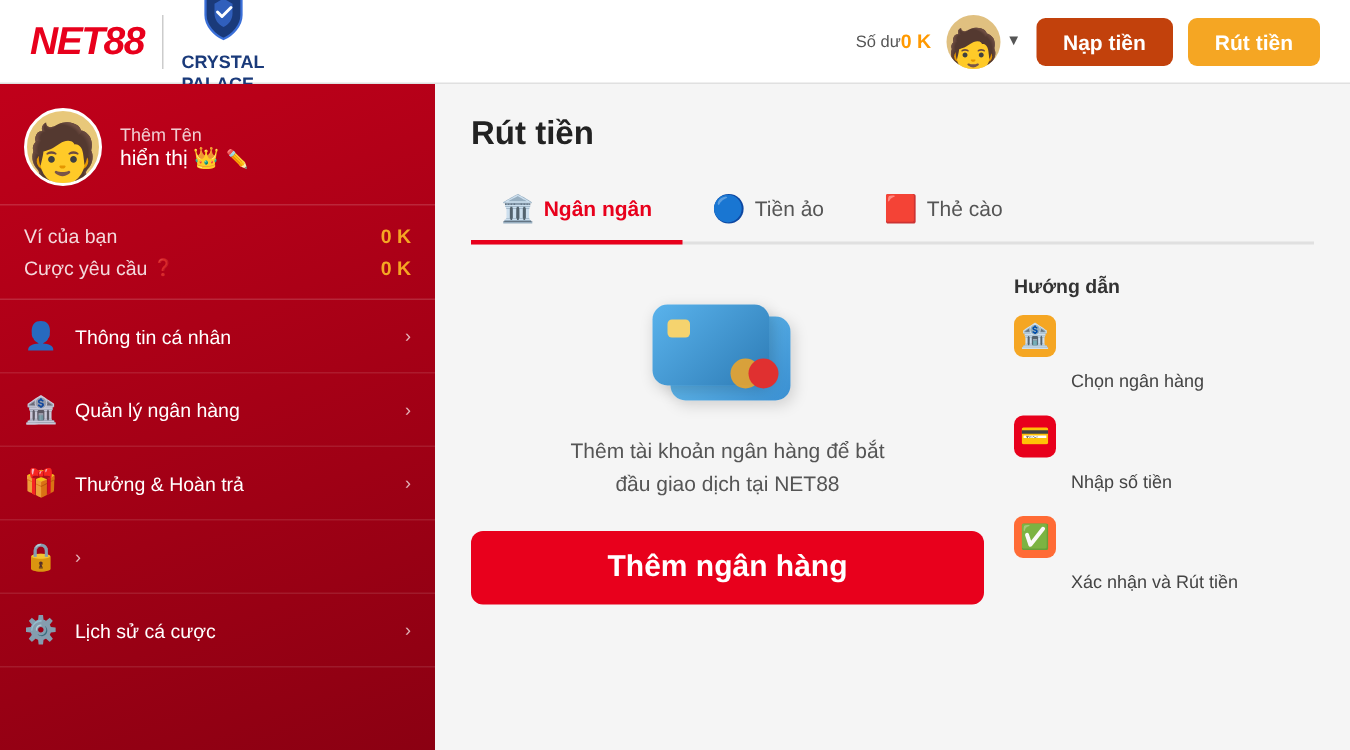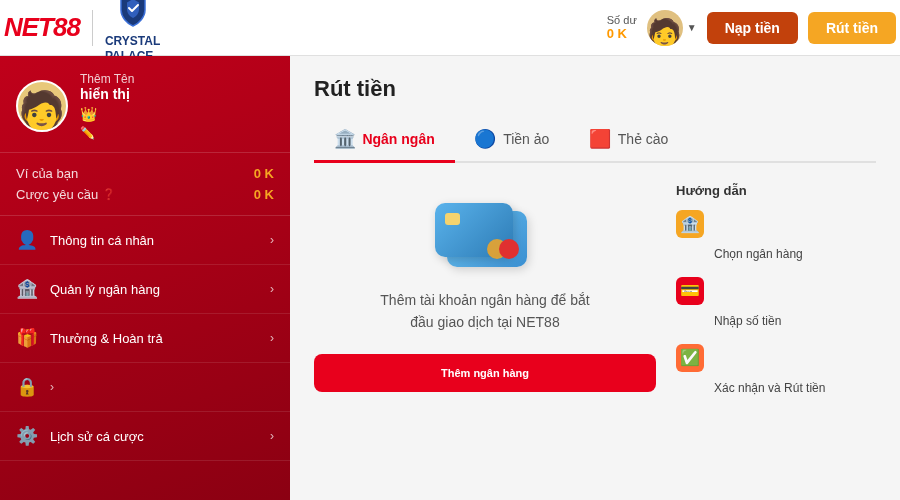--- a/index.html
+++ b/index.html
@@ -11,21 +11,21 @@
       background: #f5f5f5;
     }
 
     
     .header {
       display: flex;
       align-items: center;
       justify-content: space-between;
       background: #fff;
       height: 56px;
-      padding: 0 4px;
+      padding: 0 20px;
       border-bottom: 1px solid #e0e0e0;
     }
     .header-left {
       display: flex;
       align-items: center;
       gap: 12px;
     }
     .logo-net88 {
       font-size: 26px;
       font-weight: 900;
@@ -55,22 +55,22 @@
       line-height: 1.2;
       text-transform: uppercase;
     }
     .header-right {
       display: flex;
       align-items: center;
       gap: 10px;
     }
     .so-du {
       display: flex;
-      flex-direction: column;
-      align-items: flex-start;
+      flex-direction: row;
+      align-items: center;
       font-size: 11px;
       color: #555;
     }
     .so-du-val {
       color: #f90;
       font-weight: 700;
       font-size: 13px;
     }
     .avatar-wrap {
       display: flex;
@@ -156,26 +156,25 @@
     .profile-info {
       display: flex;
       flex-direction: column;
     }
     .profile-add {
       font-size: 12px;
       color: rgba(255,255,255,0.8);
     }
     .profile-name {
       font-size: 14px;
-      font-weight: 700;
+      font-weight: 400;
       color: #fff;
       display: flex;
-      align-items: flex-start;
+      align-items: flex-end;
       gap: 4px;
-      flex-direction: column;
     }
     .crown-icon { font-size: 14px; }
     .edit-icon { font-size: 12px; cursor: pointer; }
 
     .sidebar-balance {
       padding: 10px 16px;
       border-bottom: 1px solid rgba(255,255,255,0.15);
     }
     .balance-row {
       display: flex;
@@ -296,21 +295,21 @@
       color: #555;
       line-height: 1.5;
       margin-bottom: 20px;
     }
     .btn-add-bank {
       background: #e8001c;
       color: #fff;
       border: none;
       border-radius: 8px;
       padding: 13px 60px;
-      font-size: 11px;
+      font-size: 20px;
       font-weight: 700;
       cursor: pointer;
       width: 100%;
       max-width: 380px;
     }
 
     
     .guide-panel {
       width: 200px;
       flex-shrink: 0;

